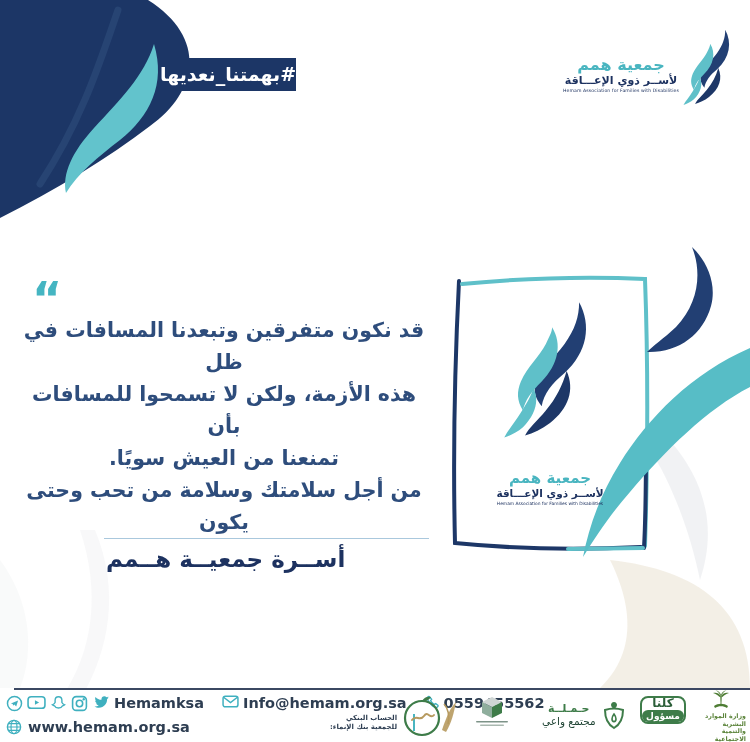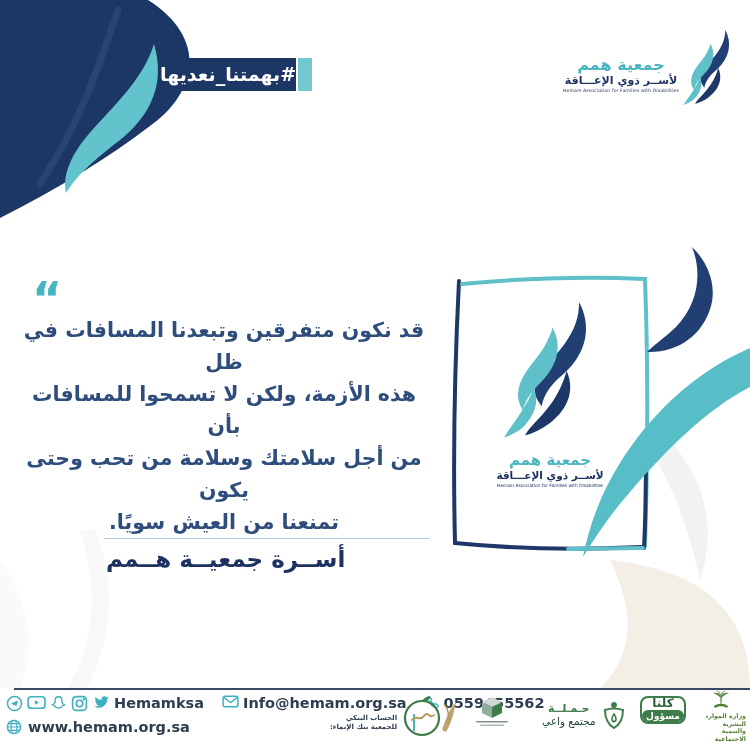--- a/index.html
+++ b/index.html
@@ -2,21 +2,21 @@
 <html lang="ar"><head>
 <meta charset="utf-8">
 <style>
   html,body{margin:0;padding:0;background:#e8e8e8;}
   *{box-sizing:border-box;}
   .poster{
     position:relative;width:750px;height:742px;margin:0 auto;
     background:#ffffff;overflow:hidden;
     font-family:"DejaVu Sans", sans-serif;
   }
-  .abs{position:absolute;}
+  .abs{position:absolute;gap:18px;}
   svg{display:block;}
   
   #decor{position:absolute;inset:0;z-index:1;pointer-events:none;}
   
   .hashtag-bar{
     left:160px;top:58px;width:152px;height:33px;z-index:3;
     display:flex;flex-direction:row;align-items:stretch;
   }
   .hashtag-text{
     flex:1;background:#1c3666;color:#ffffff;direction:rtl;
@@ -134,22 +134,22 @@
       <div class="brand-name">جمعية همم</div>
       <div class="brand-sub">لأســر ذوي الإعـــاقة</div>
       <div class="brand-en">Hemam Association for Families with Disabilities</div>
     </div>
   </div>
 
   <div class="abs quote">
     <span class="quote-open">“</span>
     <div>قد نكون متفرقين وتبعدنا المسافات في ظل</div>
     <div>هذه الأزمة، ولكن لا تسمحوا للمسافات بأن</div>
+    <div>تمنعنا من العيش سويًا.</div>
     <div>من أجل سلامتك وسلامة من تحب وحتى يكون</div>
-    <div>تمنعنا من العيش سويًا.</div>
   </div>
   <div class="abs sig-divider"></div>
   <div class="abs signature">أســرة جمعيــة هــمم</div>
 
   <div class="abs card-content">
     <span class="mark">
       <svg width="104" height="150" viewBox="0 0 100 140">
         <path d="M78 4 C90 26 86 52 64 72 C52 82 44 92 42 104 C36 96 34 90 36 82 C40 68 54 58 64 44 C74 30 78 18 78 4 Z" fill="#223f73"></path>
         <path d="M52 28 C62 44 58 64 42 80 C32 90 26 98 24 108 C18 98 18 90 22 80 C28 66 40 56 46 44 C50 36 52 32 52 28 Z" fill="#5fc0c9"></path>
         <path d="M66 70 C74 88 68 106 50 120 C42 126 34 130 26 132 C30 124 38 118 46 108 C56 96 62 84 66 70 Z" fill="#1d3767"></path>

